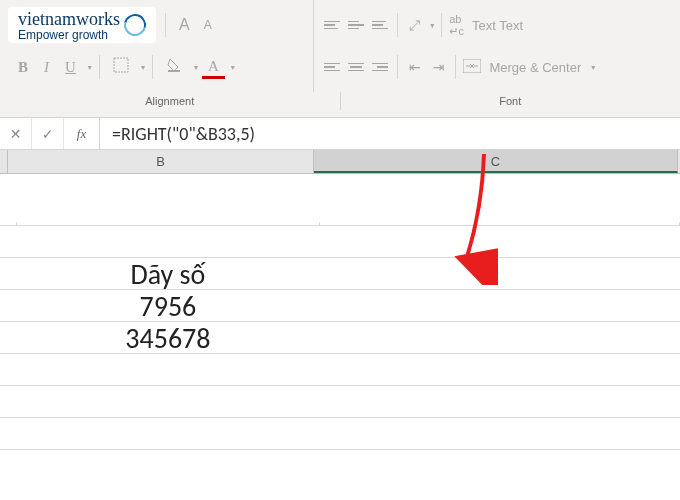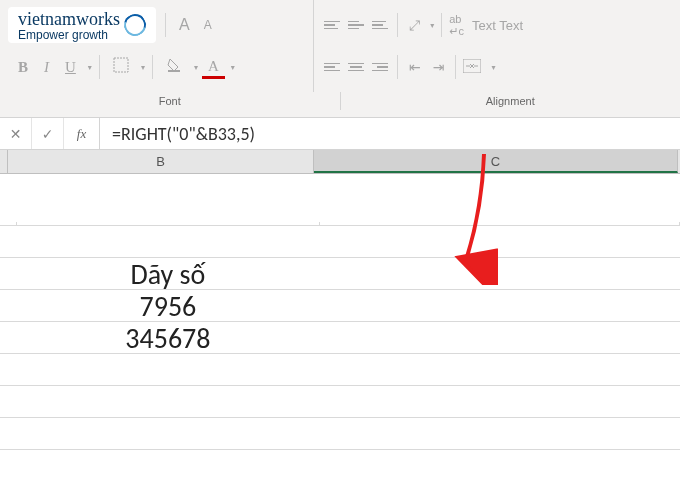--- a/index.html
+++ b/index.html
@@ -301,28 +301,29 @@
         <span class="icon-btn">⇥</span>
         <div class="sep"></div>
         <div class="merge-btn">
           <span>
             <svg width="18" height="14" viewBox="0 0 18 14">
                 <rect x="0" y="0" width="18" height="14" fill="none" stroke="#a6a6a6"></rect>
                 <path d="M3 7 L7 7 M11 7 L15 7" stroke="#a6a6a6"></path>
                 <path d="M7 5 L9 7 L7 9 M11 5 L9 7 L11 9" fill="none" stroke="#a6a6a6"></path>
               </svg>
           </span>
+          <span>Merge &amp; Center</span>
           <span class="dd-caret">▾</span>
         </div>
       </div>
     </div>
   </div>
   <div class="ribbon-labels">
+    <div style="flex:1">Alignment</div>
     <div style="width:314px">Font</div>
-    <div style="flex:1">Alignment</div>
   </div>
 </div>
 
 <div class="formula-bar">
   <div class="fb-btn">✕</div>
   <div class="fb-btn">✓</div>
   <div class="fb-fx">fx</div>
   <input class="fb-input" value="=RIGHT(&quot;0&quot;&amp;B33,5)" style="">
 </div>
 

